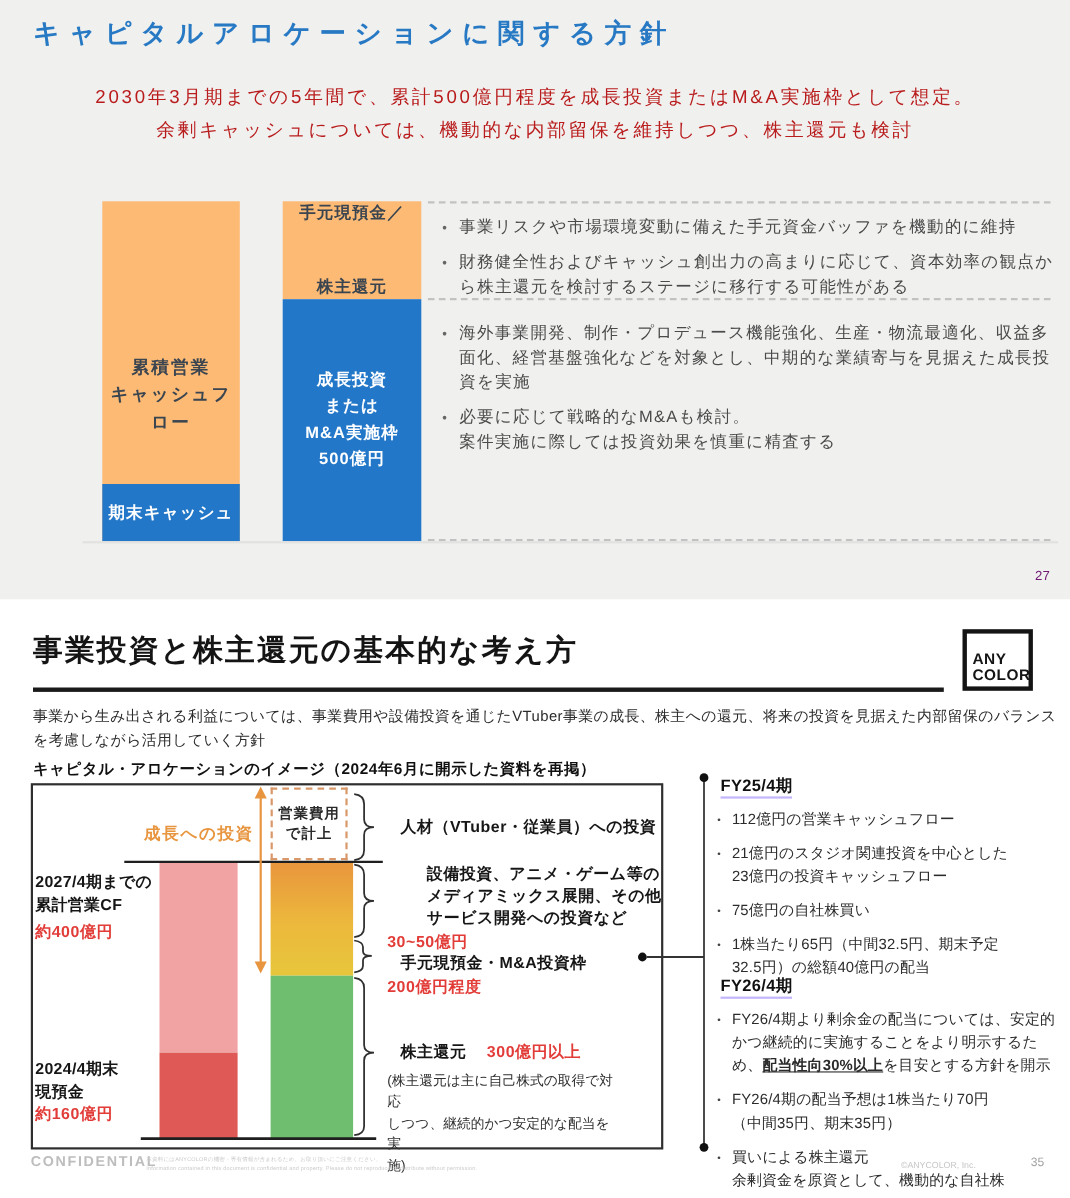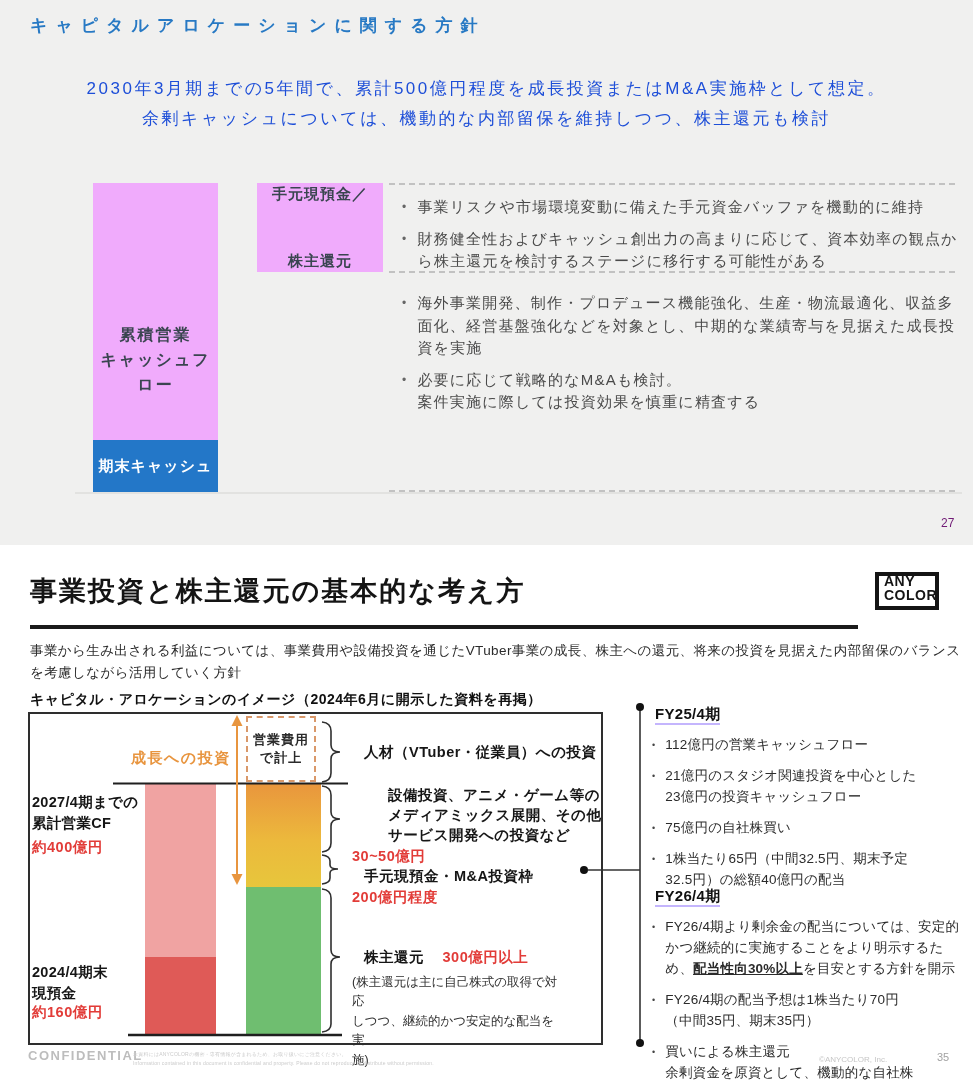--- a/index.html
+++ b/index.html
@@ -2,24 +2,24 @@
 <html><head>
 <meta charset="utf-8">
 <style>
   * { margin:0; padding:0; box-sizing:border-box; }
   body { font-family:"Liberation Sans","DejaVu Sans",sans-serif; background:#fff; }
   #stage { position:relative; width:973px; height:1089px; overflow:hidden; background:#fff; }
   .abs { position:absolute; }
 
   
   #slide1 { position:absolute; left:0; top:0; width:973px; height:545px; background:#f0f0ef; }
-  .s1-title { left:30px; top:14px; font-size:17px; font-weight:bold; color:#2779c4; letter-spacing:8px; }
-  .s1-sub { left:0; top:74px; width:973px; text-align:center; font-size:17px; color:#1d4ed8;
+  .s1-title { left:30px; top:14px; font-size:24px; font-weight:bold; color:#2779c4; letter-spacing:8px; }
+  .s1-sub { left:0; top:74px; width:973px; text-align:center; font-size:17px; color:#b91c1c;
             letter-spacing:2.5px; line-height:1.75; font-weight:500; }
-  .bar-light { background:#f0abfc;gap:44px; }
+  .bar-light { background:#fdba74;gap:44px; }
   .bar-dark  { background:#2377c8; }
   .lbar { left:93px; top:183px; width:125px; height:309px; }
   .lbar-label { left:0; top:140px; width:100%; text-align:center; font-size:16px; font-weight:bold;
                 color:#3a4550; letter-spacing:2px; line-height:1.55; }
   .lbar-bottom { left:0; bottom:0; width:100%; height:52px; display:flex; align-items:center;
                  justify-content:center; font-size:15px; font-weight:bold; color:#fff; letter-spacing:1px; }
   .rbar { left:257px; top:183px; width:126px; height:309px; }
   .rbar-top { left:0; top:0; width:100%; height:89px; display:flex; flex-direction:column;
               justify-content:center; text-align:center; font-size:15px; font-weight:bold;
               color:#3a4550; letter-spacing:1px; line-height:1.5; }
@@ -31,21 +31,21 @@
   .s1-bullets li { display:flex; gap:10px; margin-bottom:9px; font-size:15px; line-height:1.5;
                    letter-spacing:1.2px; color:#4a4a4a; }
   .dot { color:#666; font-size:12px; line-height:1; margin-top:5px; flex:0 0 auto; }
   .s1-baseline { left:75px; top:492px; width:887px; height:2px; background:#e2e2e0; }
   .s1-page { left:941px; top:516px; font-size:12px; color:#701a75; }
 
   
   #slide2 { position:absolute; left:0; top:545px; width:973px; height:544px; background:#ffffff; }
   .s2-title { left:30px; top:28px; font-size:27px; font-weight:bold; color:#141414; letter-spacing:2px; }
   .s2-rule { left:30px; top:80px; width:828px; height:4px; background:#1a1a1a; }
-  .logo-box { left:875px; top:27px; width:64px; height:38px; border:4px solid #141414;
+  .logo-box { left:875px; top:27px; width:64px; height:56px; border:4px solid #141414;
               display:flex; flex-direction:column; justify-content:flex-end; padding:3px 5px; }
   .logo-box span { font-size:14px; font-weight:bold; color:#141414; line-height:1.05; letter-spacing:0.5px; }
   .s2-intro { left:30px; top:95px; width:932px; font-size:13.5px; color:#2b2b2b; line-height:1.65;
               letter-spacing:0.4px; }
   .chart-heading { left:30px; top:146px; font-size:14px; font-weight:bold; color:#101010; letter-spacing:0.5px; }
   .chart-box { left:28px; top:167px; width:575px; height:333px; border:2px solid #2e2e2e; background:#fff; }
 
   .seg { position:absolute; }
   .seg-pink   { left:145px; top:239px; width:71px; height:173px; background:#f0a3a2; }
   .seg-red    { left:145px; top:412px; width:71px; height:78px;  background:#df5a57; }
@@ -100,20 +100,26 @@
         <div>キャッシュフロー</div>
       </div>
       <div class="abs lbar-bottom bar-dark">期末キャッシュ</div>
     </div>
 
     <div class="abs rbar">
       <div class="abs rbar-top bar-light">
         <div>手元現預金／</div>
         <div>株主還元</div>
       </div>
+      <div class="abs rbar-main bar-dark">
+        <div>成長投資</div>
+        <div>または</div>
+        <div>M&amp;A実施枠</div>
+        <div>500億円</div>
+      </div>
     </div>
 
     <div class="abs dashline" style="top:183px"></div>
     <div class="abs dashline" style="top:271px"></div>
     <div class="abs dashline" style="top:490px"></div>
 
     <ul class="abs s1-bullets" style="top:196px">
       <li>
         <span class="dot">•</span>
         <span>事業リスクや市場環境変動に備えた手元資金バッファを機動的に維持</span>

